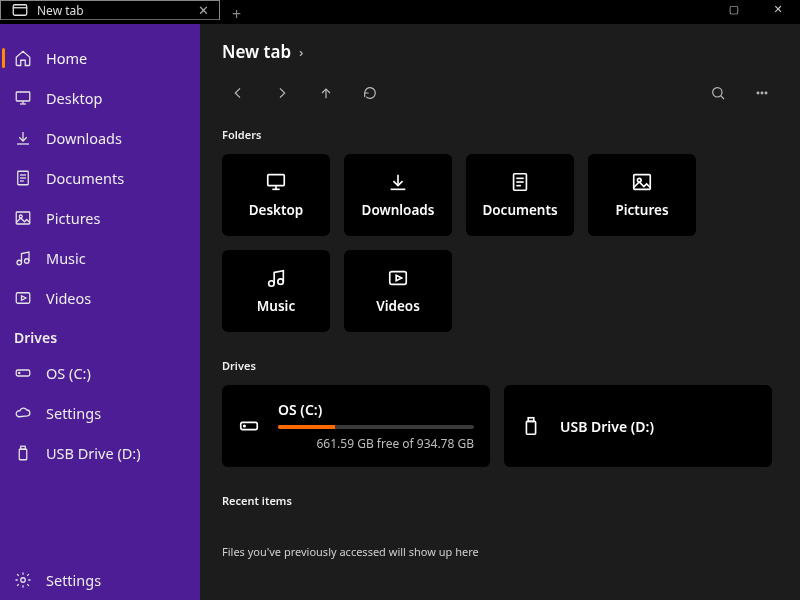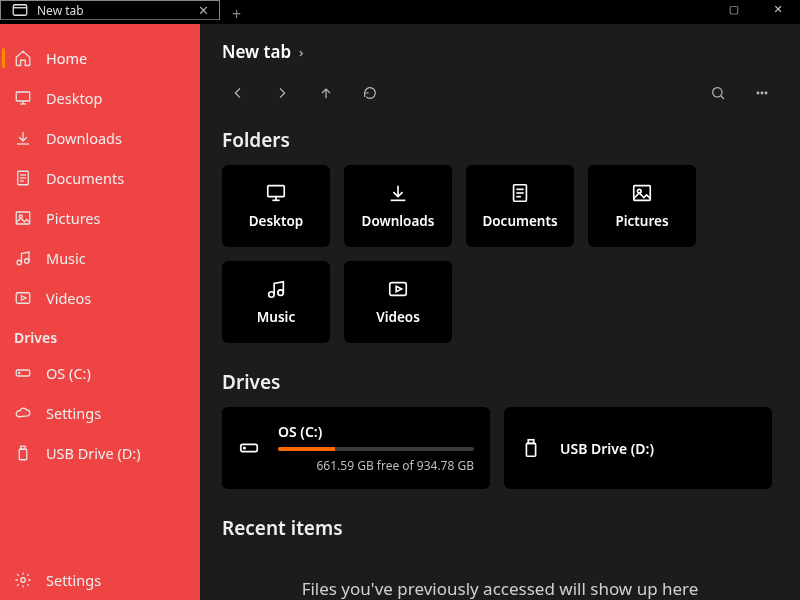--- a/index.html
+++ b/index.html
@@ -20,21 +20,21 @@
 }
 .tab .spacer { flex: 1; }
 .tab-close { color: #aaa; cursor: pointer; font-size: 13px; }
 .tab-add { color: #888; padding: 3px 12px; font-size: 16px; cursor: pointer; }
 .titlebar .win-controls { margin-left: auto; display: flex; }
 .win-btn { width: 44px; text-align: center; color: #ccc; font-size: 11px; padding-top: 1px; }
 
 .app { display: flex; height: 576px; }
 
 .sidebar {
-  width: 200px; background: #ef4444; padding: 14px 0 0 0;
+  width: 200px; background: #4c1d95; padding: 14px 0 0 0;
   display: flex; flex-direction: column;
 }
 .side-item {
   display: flex; align-items: center; gap: 14px;
   padding: 10px 14px; color: #eee; cursor: pointer;
   position: relative; font-size: 14.5px;
 }
 .side-item.active { color: #f5f5f5; }
 .side-item.active::before {
   content: ""; position: absolute; left: 2px; top: 10px; bottom: 10px;
@@ -47,21 +47,21 @@
 
 .main { flex: 1; background: #1c1c1c; padding: 16px 22px 0 22px; overflow-y: auto; }
 .crumbs { display: flex; align-items: center; gap: 8px; font-size: 17px; font-weight: 600; margin-bottom: 14px; }
 .crumbs .chev { color: #aaa; font-size: 13px; }
 
 .toolbar { display: flex; align-items: center; gap: 12px; margin-bottom: 18px; }
 .tool-btn { width: 32px; height: 32px; display: flex; align-items: center; justify-content: center; color: #bbb; border-radius: 4px; cursor: pointer; }
 .tool-btn svg { width: 16px; height: 16px; stroke: #bbb; fill: none; stroke-width: 1.8; }
 .toolbar .flex-spacer { flex: 1; }
 
-.section-h { font-size: 19px; font-weight: 600; color: #f0f0f0; margin-bottom: 12px; }
+.section-h { font-size: 11px; font-weight: 600; color: #f0f0f0; margin-bottom: 12px; }
 
 .folder-grid { display: flex; flex-wrap: wrap; gap: 14px; margin-bottom: 26px; }
 .folder-card {
   width: 108px; height: 82px; background: #000; border-radius: 6px;
   display: flex; flex-direction: column; align-items: center; justify-content: center;
   gap: 8px; cursor: pointer;
 }
 .folder-card svg { width: 22px; height: 22px; stroke: #fff; fill: none; stroke-width: 1.8; }
 .folder-card .lbl { font-size: 13.5px; font-weight: 600; }
 
@@ -70,21 +70,21 @@
   width: 268px; height: 82px; background: #000; border-radius: 6px;
   display: flex; align-items: center; padding: 0 16px; gap: 18px; cursor: pointer;
 }
 .drive-card svg { width: 22px; height: 22px; stroke: #fff; fill: none; stroke-width: 1.8; flex-shrink: 0; }
 .drive-info { flex: 1; display: flex; flex-direction: column; gap: 6px; }
 .drive-name { font-size: 14px; font-weight: 600; }
 .drive-bar { height: 4px; background: #3a3a3a; border-radius: 2px; overflow: hidden; width: 100%; }
 .drive-bar .fill { height: 100%; background: #ff6a00; }
 .drive-free { font-size: 12px; color: #bdbdbd; text-align: right; }
 
-.recent-empty { text-align: center; color: #d0d0d0; font-size: 17px; padding: 24px 0; }
+.recent-empty { text-align: left; color: #d0d0d0; font-size: 11px; padding: 24px 0; }
 </style>
 </head>
 <body>
 
 <div class="titlebar">
   <div class="tab">
     <span class="side-icon">
       <svg viewBox="0 0 24 24">
           <rect x="3" y="5" width="18" height="14" rx="2"></rect>
           <line x1="3" y1="9" x2="21" y2="9"></line>

